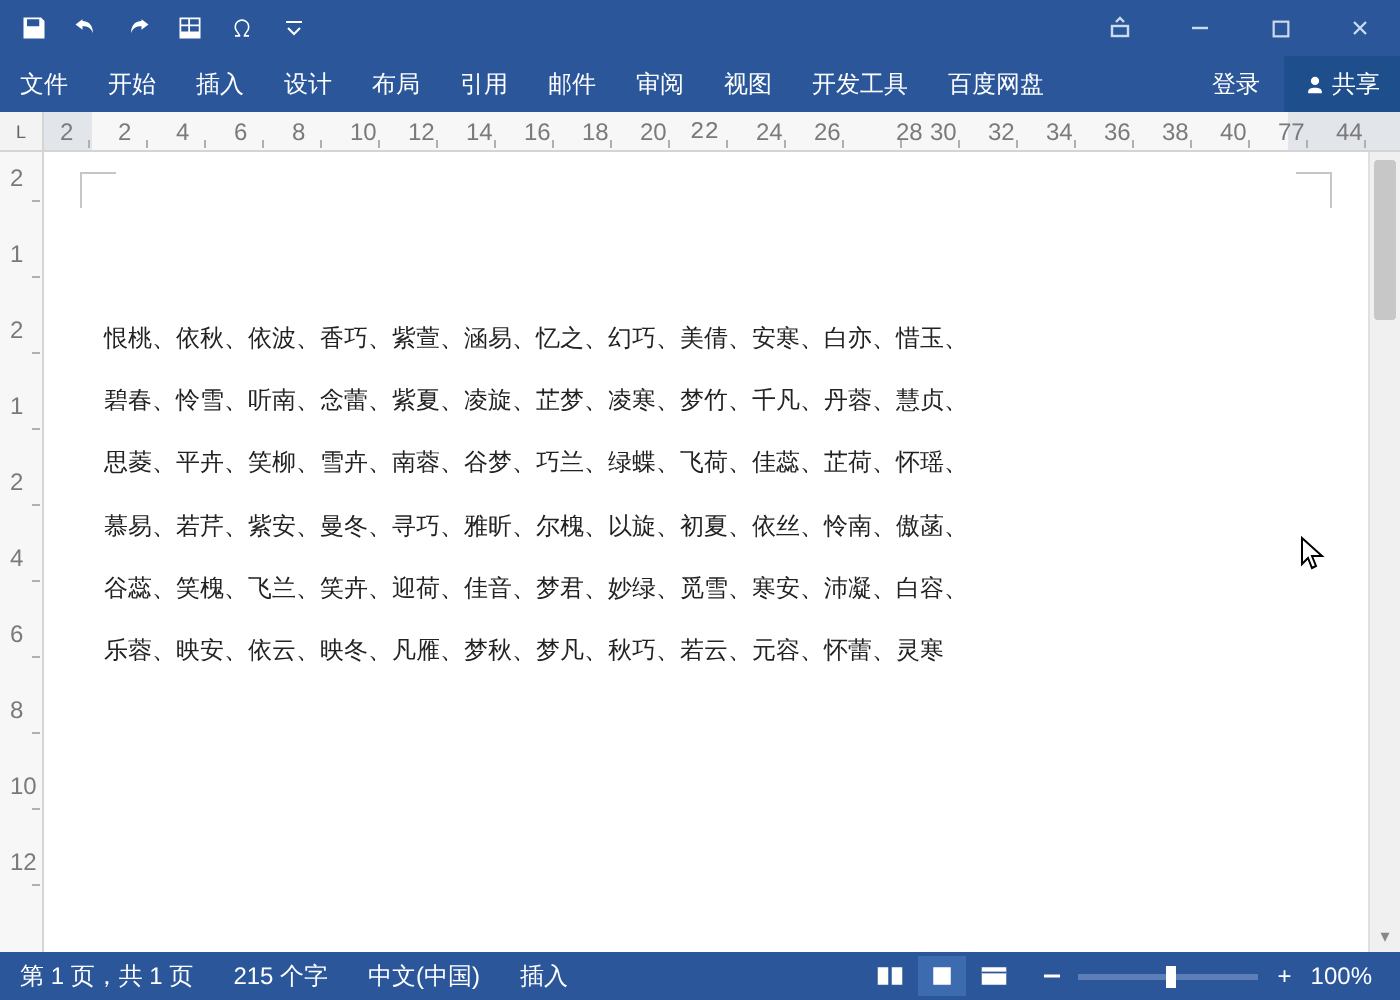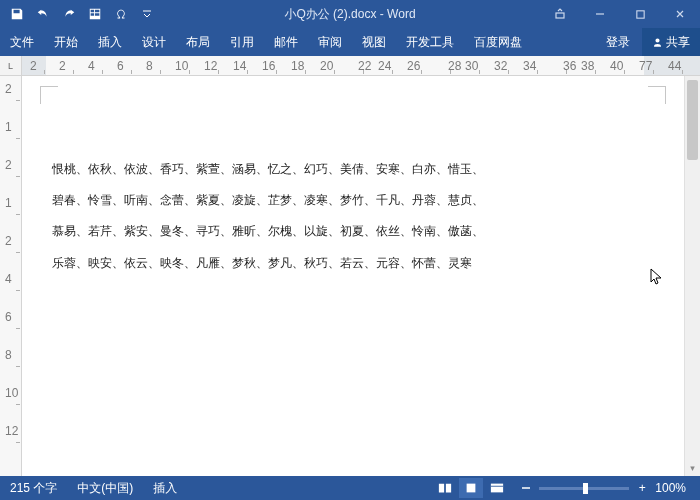--- a/index.html
+++ b/index.html
@@ -79,21 +79,20 @@
         <svg width="14" height="14" viewBox="0 0 16 16">
           <path d="M4 13h3v-1l-2-3c-1-2 0-5 3-5s4 3 3 5l-2 3v1h3v-1h-2l2-3c1-3-1-6-4-6S3 6 4 9l2 3H4v1z"></path>
         </svg>
       </div>
     <div class="qat-btn">
         <svg width="10" height="10" viewBox="0 0 10 10">
           <path d="M1 2h8M2 5l3 3 3-3" stroke="#fff" fill="none"></path>
         </svg>
       </div>
   </div>
-  <div class="title-txt">小Q办公 (2).docx - Word</div>
   <div class="winctrl">
     <div>
         <svg width="12" height="12" viewBox="0 0 12 12">
           <rect x="2" y="5" width="8" height="5"></rect>
           <path d="M4 3l2-2 2 2"></path>
         </svg>
       </div>
     <div>
         <svg width="12" height="12" viewBox="0 0 12 12">
           <path d="M2 6h8"></path>
@@ -153,35 +152,35 @@
       <span style="left: 182px;">12</span>
       <div class="tick" style="left: 196px;"></div>
       <span style="left: 211px;">14</span>
       <div class="tick" style="left: 225px;"></div>
       <span style="left: 240px;">16</span>
       <div class="tick" style="left: 254px;"></div>
       <span style="left: 269px;">18</span>
       <div class="tick" style="left: 283px;"></div>
       <span style="left: 298px;">20</span>
       <div class="tick" style="left: 312px;"></div>
-      <span style="left: 336px;">22</span>
+      <span style="left: 323px; font-family: Liberation Mono, monospace;">22</span>
       <div class="tick" style="left: 341px;"></div>
       <span style="left: 356px;">24</span>
       <div class="tick" style="left: 370px;"></div>
       <span style="left: 385px;">26</span>
       <div class="tick" style="left: 399px;"></div>
       <span style="left: 414px; margin-left: 12px;">28</span>
       <div class="tick" style="left: 428px;"></div>
       <span style="left: 443px;">30</span>
       <div class="tick" style="left: 457px;"></div>
       <span style="left: 472px;">32</span>
       <div class="tick" style="left: 486px;"></div>
       <span style="left: 501px;">34</span>
       <div class="tick" style="left: 515px;"></div>
-      <span style="left: 530px; margin-left: 11px;">36</span>
+      <span style="left: 530px;">36</span>
       <div class="tick" style="left: 544px;"></div>
       <span style="left: 559px;">38</span>
       <div class="tick" style="left: 573px;"></div>
       <span style="left: 588px;">40</span>
       <div class="tick" style="left: 602px;"></div>
       <span style="left: 617px;">77</span>
       <div class="tick" style="left: 631px;"></div>
       <span style="left: 646px;">44</span>
       <div class="tick" style="left: 660px;"></div>
     </div>
@@ -209,36 +208,39 @@
       <div class="tick" style="top: 328px;"></div>
       <span style="top: 348px;">12</span>
       <div class="tick" style="top: 366px;"></div>
     </div>
   <div class="page">
     <div class="corner tl"></div>
     <div class="corner tr"></div>
     <div class="content" id="content">
         <p>恨桃、依秋、依波、香巧、紫萱、涵易、忆之、幻巧、美倩、安寒、白亦、惜玉、</p>
         <p>碧春、怜雪、听南、念蕾、紫夏、凌旋、芷梦、凌寒、梦竹、千凡、丹蓉、慧贞、</p>
+        <p>思菱、平卉、笑柳、雪卉、南蓉、谷梦、巧兰、绿蝶、飞荷、佳蕊、芷荷、怀瑶、</p>
         <p>慕易、若芹、紫安、曼冬、寻巧、雅昕、尔槐、以旋、初夏、依丝、怜南、傲菡、</p>
+        <p>谷蕊、笑槐、飞兰、笑卉、迎荷、佳音、梦君、妙绿、觅雪、寒安、沛凝、白容、</p>
         <p>乐蓉、映安、依云、映冬、凡雁、梦秋、梦凡、秋巧、若云、元容、怀蕾、灵寒</p>
       </div>
   </div>
   <div class="scrollv">
     <div class="arr" style="top:0">▴</div>
     <div class="thumb"></div>
     <div class="arr" style="bottom:0">▾</div>
   </div>
 </div>
 
 <svg class="cursor-arrow" width="14" height="18" viewBox="0 0 14 18">
     <path d="M1 1l0 13 3-3 2 5 2-1-2-5 5 0z" fill="#fff" stroke="#000" stroke-width="1"></path>
   </svg>
 
 <div class="status">
+  <div class="seg">第 1 页，共 1 页</div>
   <div class="seg">215 个字</div>
   <div class="seg">中文(中国)</div>
   <div class="seg">插入</div>
   <div class="viewbtns">
     <div class="vbtn">
         <svg width="14" height="12" viewBox="0 0 16 12">
           <path d="M1 1h6v10H1zM9 1h6v10H9z"></path>
         </svg>
       </div>
     <div class="vbtn active">

